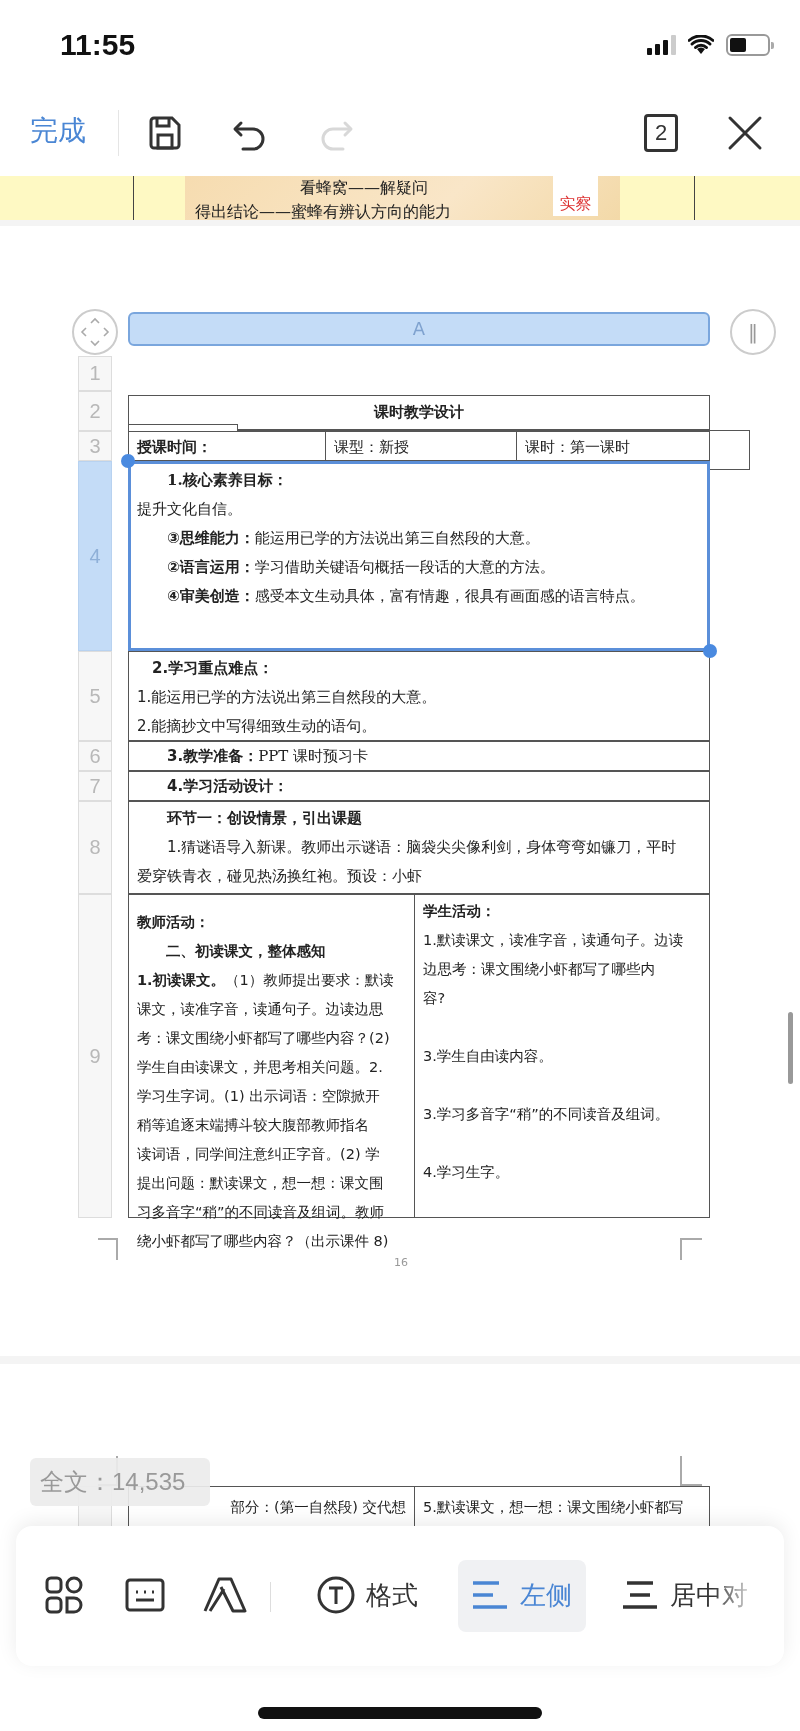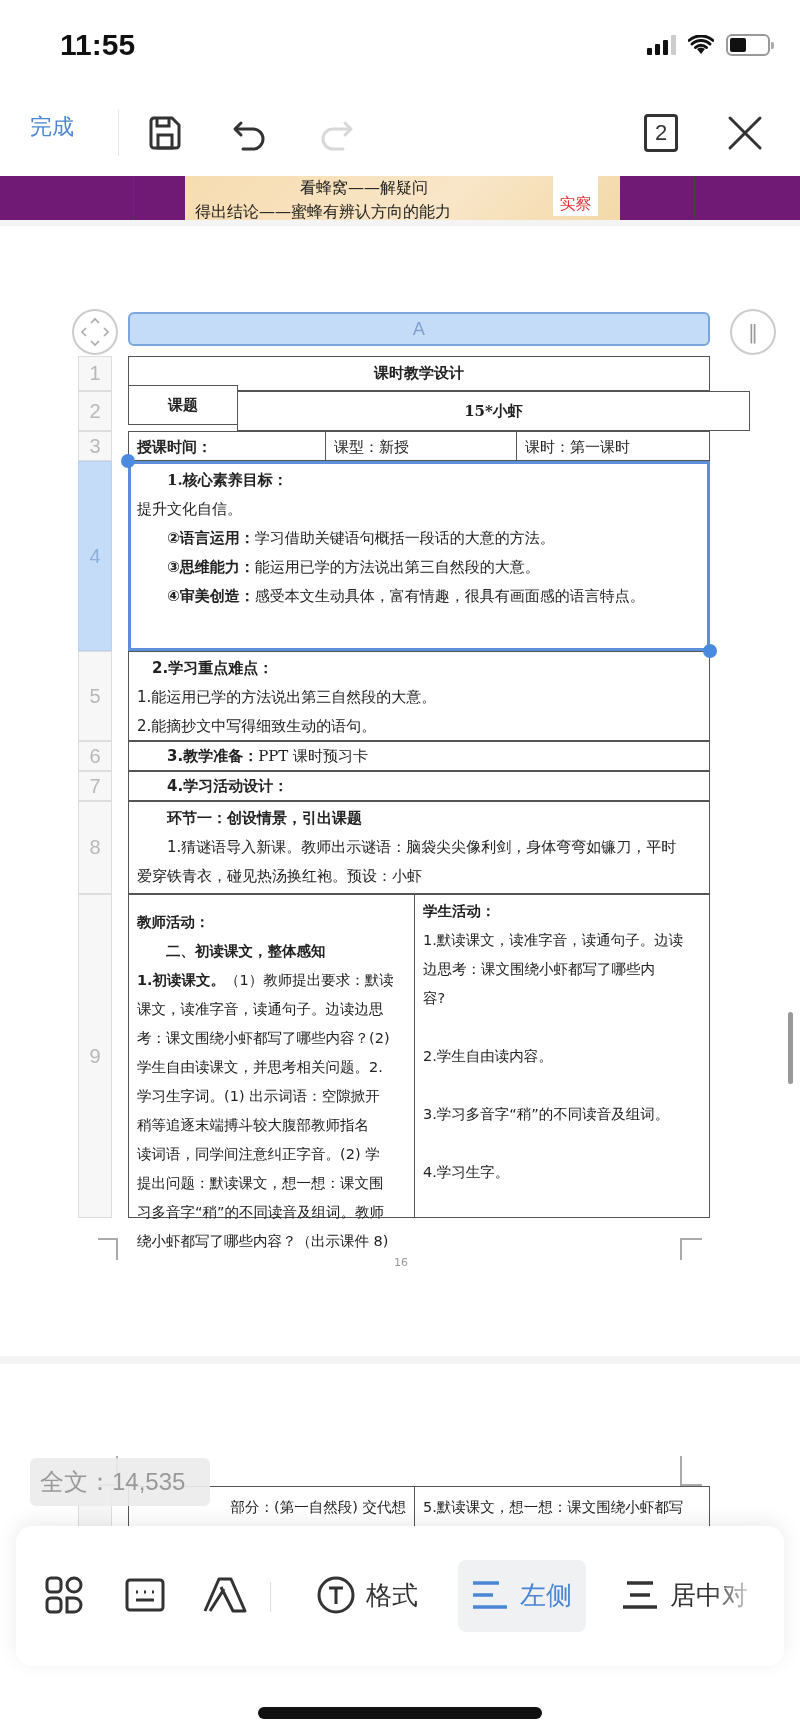--- a/index.html
+++ b/index.html
@@ -12,46 +12,46 @@
   .status-icons { position: absolute; right: 30px; top: 34px; display: flex; align-items: center; gap: 12px; }
   .sig { display: flex; align-items: flex-end; gap: 3px; height: 20px; }
   .sig span { width: 5px; background: #111; border-radius: 1px; display: block; }
   .sig span.dim { background: #ccc; }
   .battery { width: 44px; height: 22px; border: 2px solid #999; border-radius: 6px; position: relative; padding: 2px; }
   .battery .lvl { width: 45%; height: 100%; background: #111; border-radius: 2px; }
   .battery::after { content: ""; position: absolute; right: -6px; top: 6px; width: 3px; height: 7px; background: #aaa; border-radius: 0 2px 2px 0; }
 
   
   .toolbar { position: absolute; top: 100px; left: 0; width: 800px; height: 76px; display: flex; align-items: center; }
-  .done-btn { position: absolute; left: 30px; top: 12px; font-size: 22px; color: #4a86d4; }
+  .done-btn { position: absolute; left: 30px; top: 12px; font-size: 28px; color: #4a86d4; }
   .tb-sep { position: absolute; left: 118px; top: 10px; width: 1px; height: 46px; background: #e5e5e5; }
   .tb-icon { position: absolute; top: 8px; width: 50px; height: 50px; display: flex; align-items: center; justify-content: center; }
 
   
   .doc-area { position: absolute; top: 176px; left: 0; width: 800px; height: 1555px; background: #f4f4f4; overflow: hidden; }
-  .page-top { position: absolute; top: 0; left: 0; width: 800px; height: 44px; background: #701a75; }
+  .page-top { position: absolute; top: 0; left: 0; width: 800px; height: 44px; background: #fef9c3; }
   .page-top .vline { position: absolute; top: 0; width: 1px; height: 44px; background: #444; }
   .snippet { position: absolute; left: 185px; top: 0; width: 435px; height: 44px; background: linear-gradient(135deg, #f6dcb0 0%, #f9e6c8 60%, #f3d9a8 100%); overflow: hidden; }
   .snippet .l1 { position: absolute; left: 115px; top: 2px; font-size: 16px; font-family: "DejaVu Serif", serif; color: #222; }
   .snippet .l2 { position: absolute; left: 10px; top: 26px; font-size: 16px; font-family: "DejaVu Serif", serif; color: #222; }
   .snippet .stamp { position: absolute; right: 22px; top: 0; width: 45px; height: 40px; background: #fff; color: #d33; font-size: 16px; text-align: center; line-height: 20px; padding-top: 18px; font-family: "DejaVu Serif", serif; }
 
   .page-main { position: absolute; top: 50px; left: 0; width: 800px; height: 1130px; background: #fff; }
   .page2 { position: absolute; top: 1188px; left: 0; width: 800px; height: 400px; background: #fff; }
 
   
   .move-handle { position: absolute; left: 72px; top: 83px; width: 46px; height: 46px; border: 2px solid #ccc; border-radius: 50%; background: #fff; display: flex; align-items: center; justify-content: center; color: #aaa; font-size: 13px; }
   .pause-handle { position: absolute; left: 730px; top: 83px; width: 46px; height: 46px; border: 2px solid #ccc; border-radius: 50%; background: #fff; display: flex; align-items: center; justify-content: center; color: #999; font-size: 20px; }
   .col-header { position: absolute; left: 128px; top: 86px; width: 582px; height: 34px; background: #c4dcf7; border: 2px solid #7aa6dd; border-radius: 6px; text-align: center; line-height: 30px; color: #7fa2cf; font-size: 18px; }
 
   .row-hdr { position: absolute; left: 78px; width: 34px; border: 1px solid #ddd; background: #f7f7f7; color: #b8b8b8; font-size: 20px; display: flex; align-items: center; justify-content: center; font-family: "Liberation Sans", sans-serif; }
   .row-hdr.sel { background: #c4dcf7; color: #8fb0d8; border-color: #b8d2f0; }
   .cell { position: absolute; border: 1px solid #555; background: #fff; font-size: 15px; line-height: 29px; color: #222; }
   .b { font-weight: bold; }
-  .center { text-align: center; }
+  .center { text-align: center; margin-top: 39px; }
   .p { padding-left: 8px; padding-right: 8px; }
   .ind { text-indent: 2em; }
   .selbox { position: absolute; left: 128px; top: 267px; width: 582px; height: 188px; border: 3px solid #5b8fd9; pointer-events: none; }
   .dot { position: absolute; width: 14px; height: 14px; border-radius: 50%; background: #4a8ae0; }
 
   .page-num { position: absolute; left: 394px; top: 1030px; font-size: 11px; color: #999; }
   .corner { position: absolute; width: 22px; height: 22px; border-color: #aaa; border-style: solid; }
 
   .scrollbar { position: absolute; left: 788px; top: 836px; width: 5px; height: 72px; background: #999; border-radius: 3px; }
 
@@ -158,22 +158,22 @@
     <div class="cell b center" style="left:128px;top:159px;width:110px;height:40px;line-height:38px">课题</div>
     <div class="cell b center" style="left:237px;top:165px;width:513px;height:40px;line-height:38px;font-family:'DejaVu Serif',serif">15*小虾</div>
 
     <div class="cell b p" style="left:128px;top:205px;width:198px;height:30px;line-height:30px">授课时间：</div>
     <div class="cell p" style="left:516px;top:205px;width:194px;height:30px;line-height:30px">课时：第一课时</div>
     <div class="cell p" style="left:325px;top:205px;width:192px;height:30px;line-height:30px">课型：新授</div>
 
     <div class="cell p" style="left:128px;top:235px;width:582px;height:190px;padding-top:4px">
       <div class="b ind" style="font-family:'DejaVu Serif',serif">1.核心素养目标：</div>
       <div>提升文化自信。</div>
+      <div class="ind"><span class="b">③思维能力：</span><span>能运用已学的方法说出第三自然段的大意。</span></div>
       <div class="ind"><span class="b">②语言运用：</span><span>学习借助关键语句概括一段话的大意的方法。</span></div>
-      <div class="ind"><span class="b">③思维能力：</span><span>能运用已学的方法说出第三自然段的大意。</span></div>
       <div class="ind"><span class="b">④审美创造：</span><span>感受本文生动具体，富有情趣，很具有画面感的语言特点。</span></div>
     </div>
 
     <div class="cell p" style="left:128px;top:425px;width:582px;height:90px;padding-top:2px">
       <div class="b" style="padding-left:15px">2.学习重点难点：</div>
       <div>1.能运用已学的方法说出第三自然段的大意。</div>
       <div>2.能摘抄文中写得细致生动的语句。</div>
     </div>
 
     <div class="cell p ind" style="left:128px;top:515px;width:582px;height:30px;line-height:28px"><span class="b">3.教学准备：</span><span style="font-family:'DejaVu Serif',serif">PPT  课时预习卡</span></div>
@@ -199,21 +199,21 @@
       <div>提出问题：默读课文，想一想：课文围</div>
       <div>习多音字“稍”的不同读音及组词。教师</div>
       <div>绕小虾都写了哪些内容？（出示课件 8)</div>
     </div>
     <div class="cell p" style="left:414px;top:668px;width:296px;height:324px;padding-top:2px;font-size:14.5px">
       <div class="b">学生活动：</div>
       <div>1.默读课文，读准字音，读通句子。边读</div>
       <div>边思考：课文围绕小虾都写了哪些内</div>
       <div>容?</div>
       <div style="height:29px"></div>
-      <div>2.学生自由读内容。</div>
+      <div>3.学生自由读内容。</div>
       <div style="height:29px"></div>
       <div>3.学习多音字“稍”的不同读音及组词。</div>
       <div style="height:29px"></div>
       <div>4.学习生字。</div>
     </div>
 
     <div class="selbox" style="top:235px;height:190px"></div>
     <div class="dot" style="left:121px;top:228px"></div>
     <div class="dot" style="left:703px;top:418px"></div>
 

